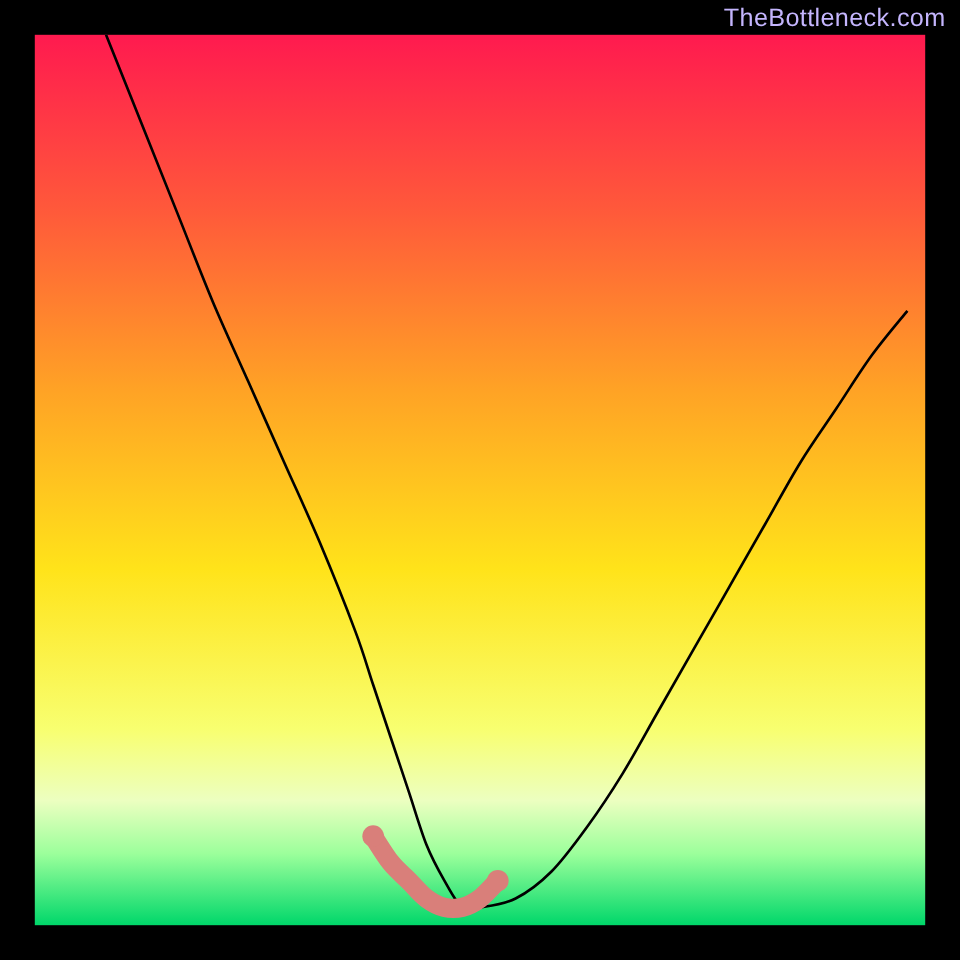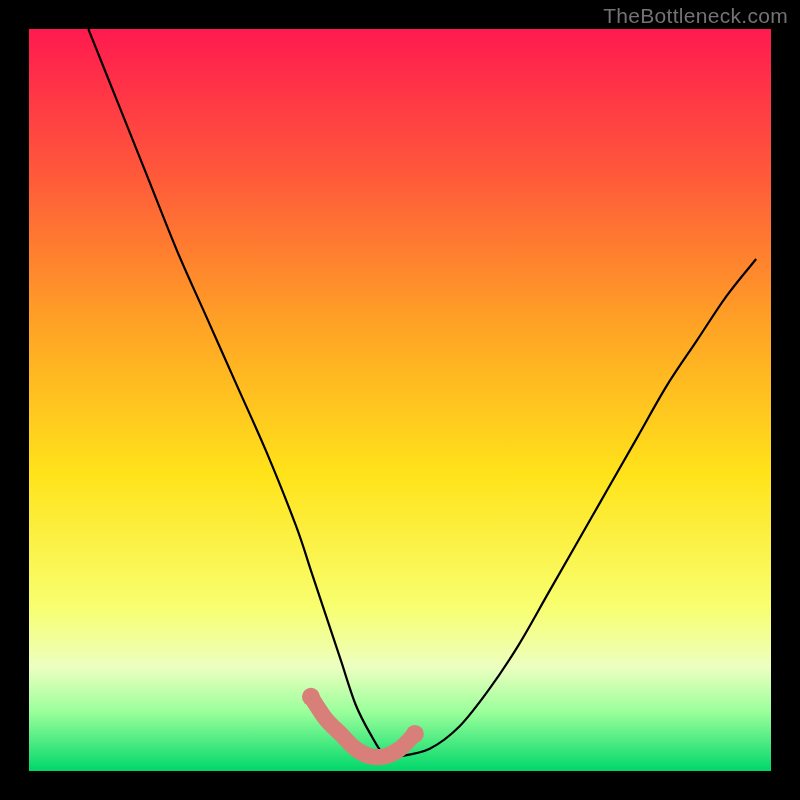--- a/index.html
+++ b/index.html
@@ -16,21 +16,21 @@
     left: 0;
     top: 0;
     width: 800px;
     height: 800px;
     background: #000;
   }
   .watermark {
     position: absolute;
     top: 4px;
     right: 12px;
-    color: #737373;
+    color: #c4b5fd;
     font-size: 21px;
     letter-spacing: 0.3px;
     font-weight: 400;
     z-index: 10;
   }
   svg {
     position: absolute;
     left: 0;
     top: 0;
   }

